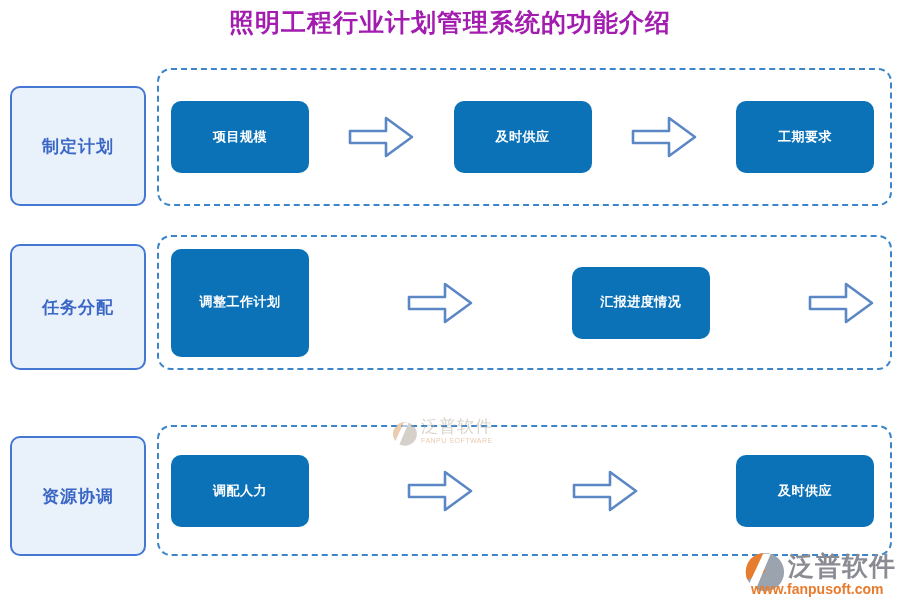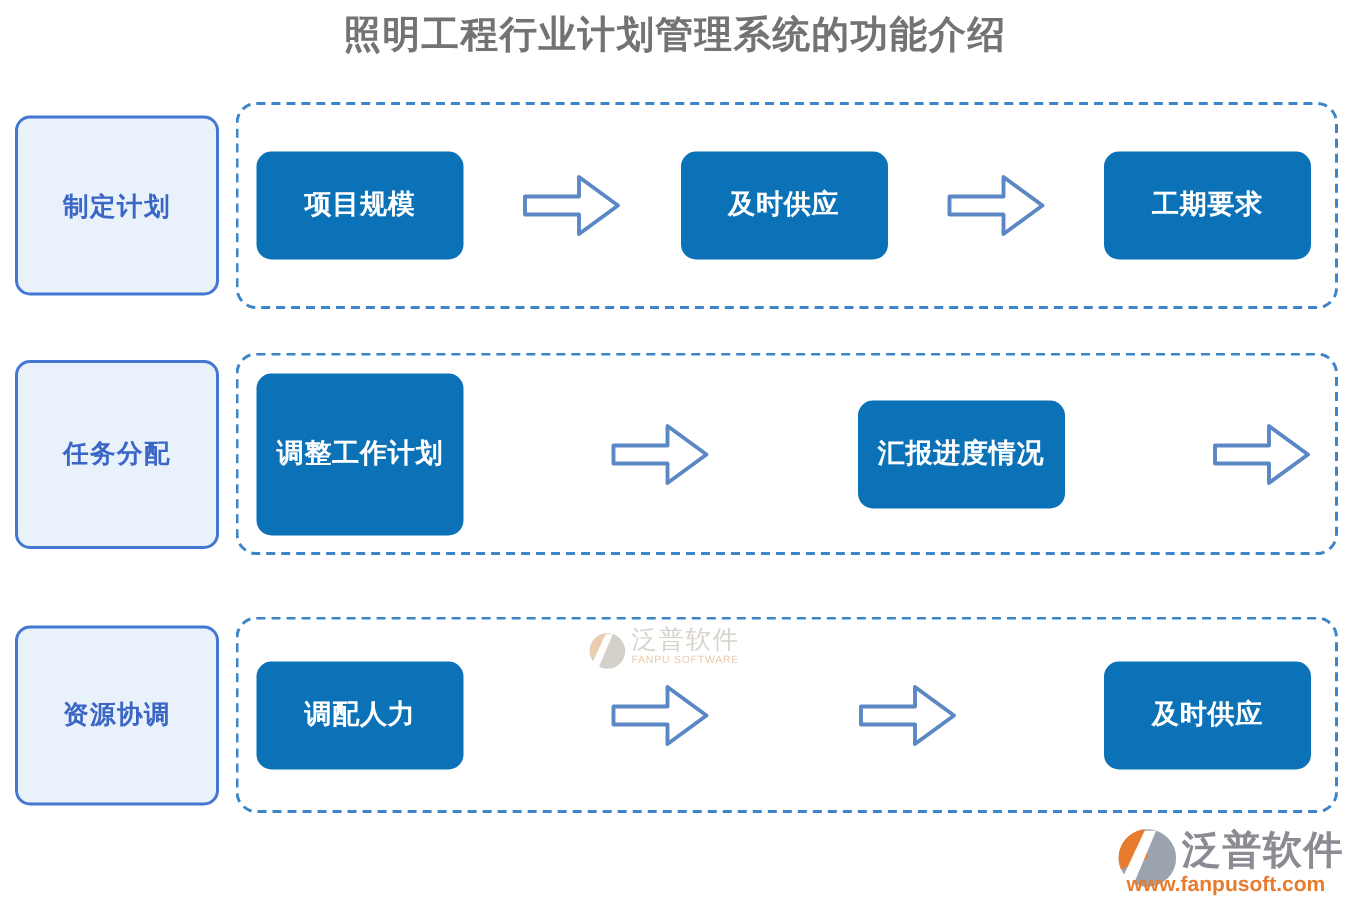--- a/index.html
+++ b/index.html
@@ -3,27 +3,27 @@
 <meta charset="utf-8">
 <style>
   html,body{margin:0;padding:0;}
   body{
     width:900px;height:600px;position:relative;background:#ffffff;
     font-family:"Liberation Serif","DejaVu Serif",serif;
     overflow:hidden;
   }
   .title{
     position:absolute;top:6px;left:0;width:100%;
-    text-align:center;font-size:25px;font-weight:bold;color:#737373;
+    text-align:center;font-size:25px;font-weight:bold;color:#a21caf;
     letter-spacing:1px;margin:0;
   }
-  .row{position:absolute;left:10px;right:8px;display:flex;align-items:center;}
+  .row{position:absolute;left:10px;right:8px;display:flex;align-items:flex-end;}
   .row-1{top:68px;height:138px;}
-  .row-2{top:235px;height:135px;}
-  .row-3{top:411px;height:131px;}
+  .row-2{top:235px;height:135px;font-family:Liberation Mono, monospace;}
+  .row-3{top:425px;height:131px;}
   .label-box{
     width:136px;height:120px;flex:0 0 136px;margin-right:11px;
     background:var(--label-bg,#e9f1fb);
     border:2px solid var(--label-border,#4377d2);
     border-radius:10px;
     display:flex;align-items:center;justify-content:center;
     color:var(--label-text,#3a66c6);font-size:17px;font-weight:bold;
     letter-spacing:1px;box-sizing:border-box;
   }
   .row-2 .label-box{height:126px;}
@@ -32,21 +32,21 @@
     border:2px dashed var(--dashed-border,#3c85c8);
     border-radius:14px;
     display:flex;align-items:center;justify-content:space-between;
     padding:0 16px 0 12px;
   }
   .step-box{
     width:138px;height:72px;flex:0 0 138px;
     background:var(--box-blue,#0b72b8);
     border-radius:10px;
     display:flex;align-items:center;justify-content:center;
-    color:#ffffff;font-size:18px;font-weight:bold;letter-spacing:0.5px;
+    color:#ffffff;font-size:13px;font-weight:bold;letter-spacing:0.5px;
     text-align:center;line-height:1.2;
   }
   .row-2 .step-0{height:108px;}
   .arrow{flex:0 0 66px;width:66px;height:46px;}
   .arrow path{fill:#ffffff;stroke:var(--arrow-stroke,#5b87c5);stroke-width:2.6;stroke-linejoin:round;}
   
   .watermark{
     position:absolute;left:392px;top:418px;opacity:0.55;
     display:flex;align-items:flex-start;pointer-events:none;
     font-family:"Liberation Sans","DejaVu Sans",sans-serif;

